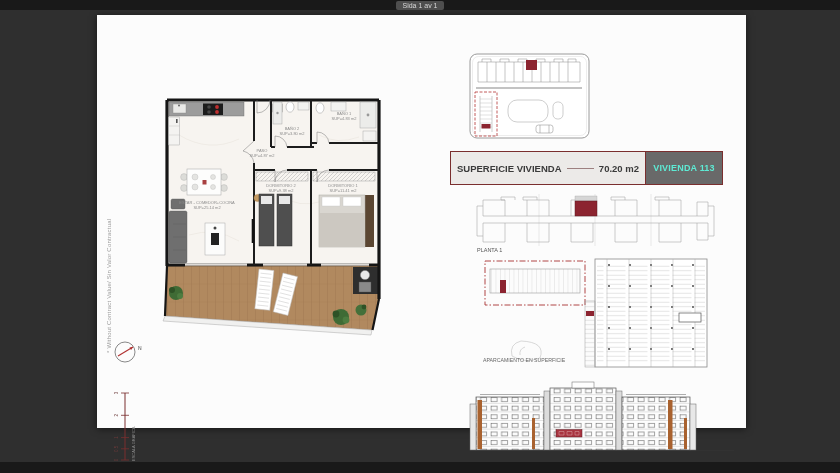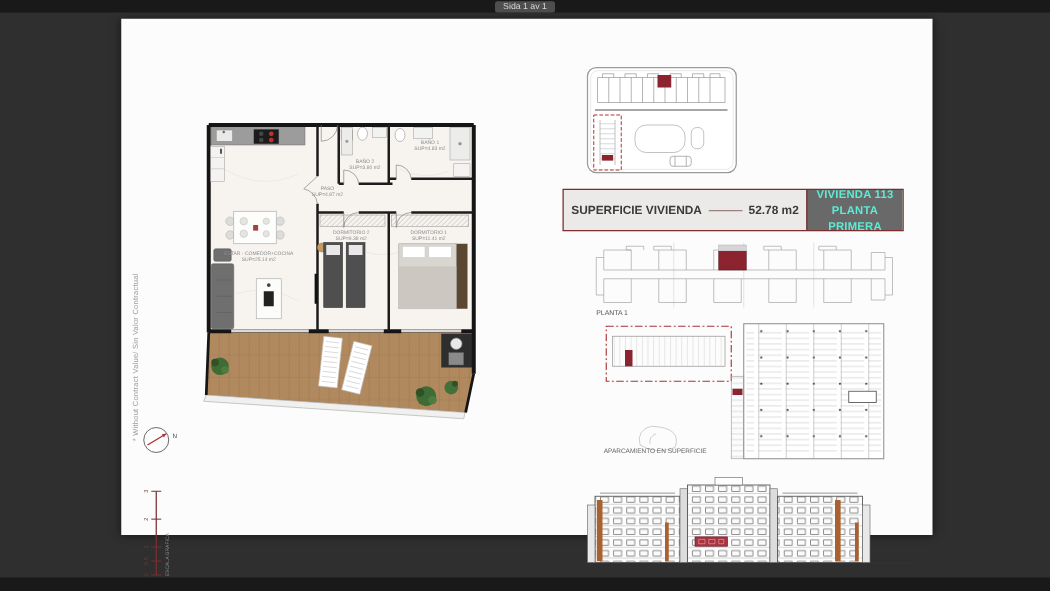--- a/index.html
+++ b/index.html
@@ -220,26 +220,25 @@
         <text transform="translate(9,79) rotate(-90)">0</text>
       </g>
       <text transform="translate(26,80) rotate(-90)" font-size="4" fill="#8a8a8a">ESCALA GRAFICA</text>
     </svg>
 
     <div class="abs summary">
       <div class="rows">
         <div class="row">
           <span class="lbl">SUPERFICIE VIVIENDA</span>
           <span class="lead"></span>
-          <span class="val">52.78 m2</span>
+          <span class="val">70.20 m2</span>
         </div>
       </div>
       <div class="unitbox">
         <div>VIVIENDA 113</div>
-        <div>PLANTA PRIMERA</div>
       </div>
     </div>
 
     <svg class="abs" style="left:371px;top:33px;" width="124" height="94" viewBox="0 0 124 94">
       <rect x="2" y="6" width="119" height="84" rx="7" fill="#fff" stroke="#9a9a9a" stroke-width="1"></rect>
       <rect x="4.5" y="8.5" width="114" height="79" rx="6" fill="none" stroke="#d2d2d2" stroke-width="0.4"></rect>
       <g stroke="#8a8a8a" stroke-width="0.5" fill="none">
         <path d="M10,14 H112 M10,34 H112 M10,14 V34 M112,14 V34"></path>
         <path d="M19,14 V34 M28,14 V34 M37,14 V34 M46,14 V34 M55,14 V34 M64,14 V34 M73,14 V34 M82,14 V34 M91,14 V34 M100,14 V34"></path>
         <path d="M14,14 v-3 h9 v3 M32,14 v-3 h9 v3 M50,14 v-3 h9 v3 M68,14 v-3 h9 v3 M86,14 v-3 h9 v3 M100,14 v-3 h8 v3"></path>

